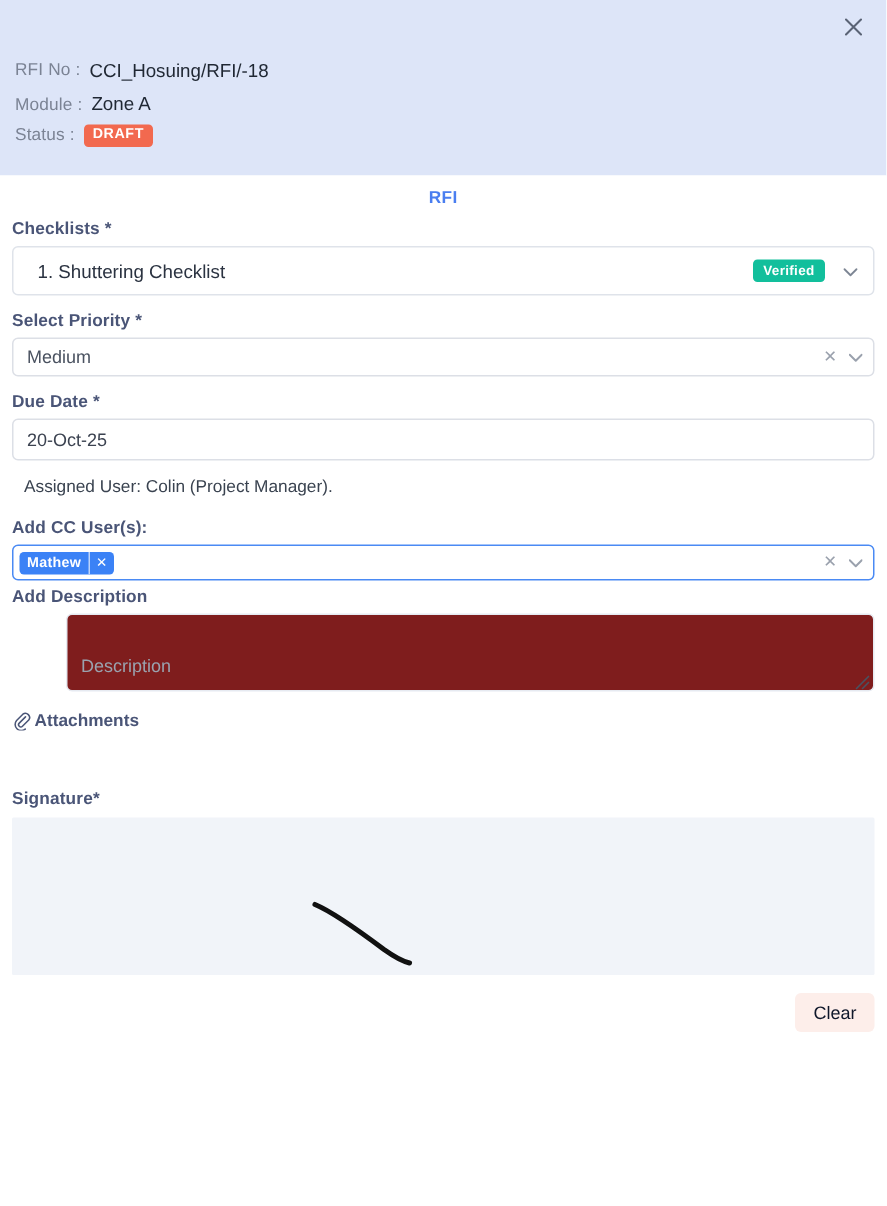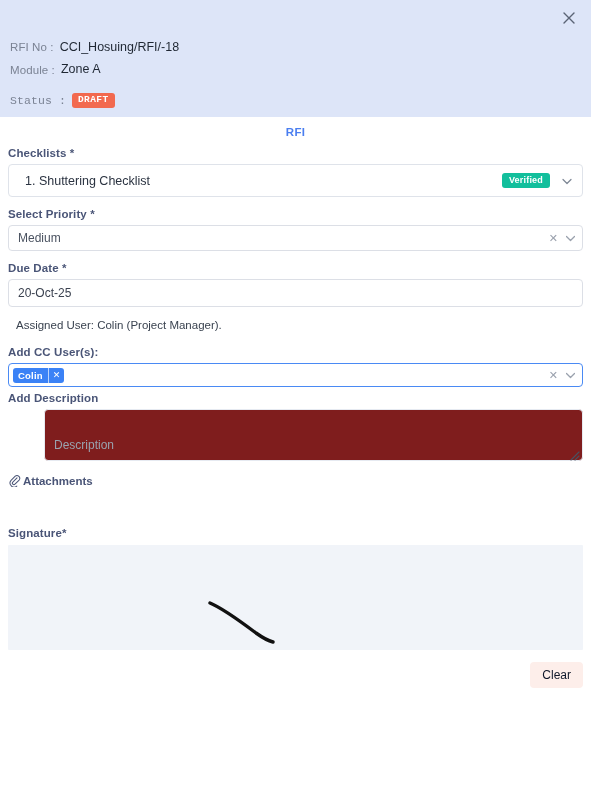--- a/index.html
+++ b/index.html
@@ -38,21 +38,21 @@
   .meta-row {
     position: absolute;
     left: 10px;
     display: flex;
     align-items: center;
     gap: 6px;
     white-space: nowrap;
   }
   .meta-row.r1 { top: 40px; }
   .meta-row.r2 { top: 62px; align-items: flex-end; }
-  .meta-row.r3 { top: 93px; font-family: Liberation Mono, monospace; }
+  .meta-row.r3 { top: 83px; }
   .meta-label {
     font-size: 11.5px;
     color: #7b8394;
     letter-spacing: .1px;
   }
   .meta-value {
     font-size: 12.5px;
     color: #1f2733;
     font-weight: 500;
   }
@@ -349,21 +349,21 @@
         <span>20-Oct-25</span>
       </div>
     </div>
 
     <div class="assigned-line" style="margin-bottom:15px;">Assigned User: Colin (Project Manager).</div>
 
     <div class="field" style="margin-bottom:5px;">
       <div class="flabel">Add CC User(s):</div>
       <div class="cc-box">
         <span class="chip">
-          <span class="chip-label">Colin</span>
+          <span class="chip-label">Mathew</span>
           <span class="chip-x">✕</span>
         </span>
         <span class="sel-icons">
           <span class="ic-x">✕</span>
           <span class="ic-caret">
             <svg width="9" height="7" viewBox="0 0 9 7" aria-hidden="true">
               <path d="M0.5 1.5 L4.5 5.5 L8.5 1.5" stroke="#9aa1ad" stroke-width="1.3" fill="none" stroke-linecap="round" stroke-linejoin="round"></path>
             </svg>
           </span>
         </span>

